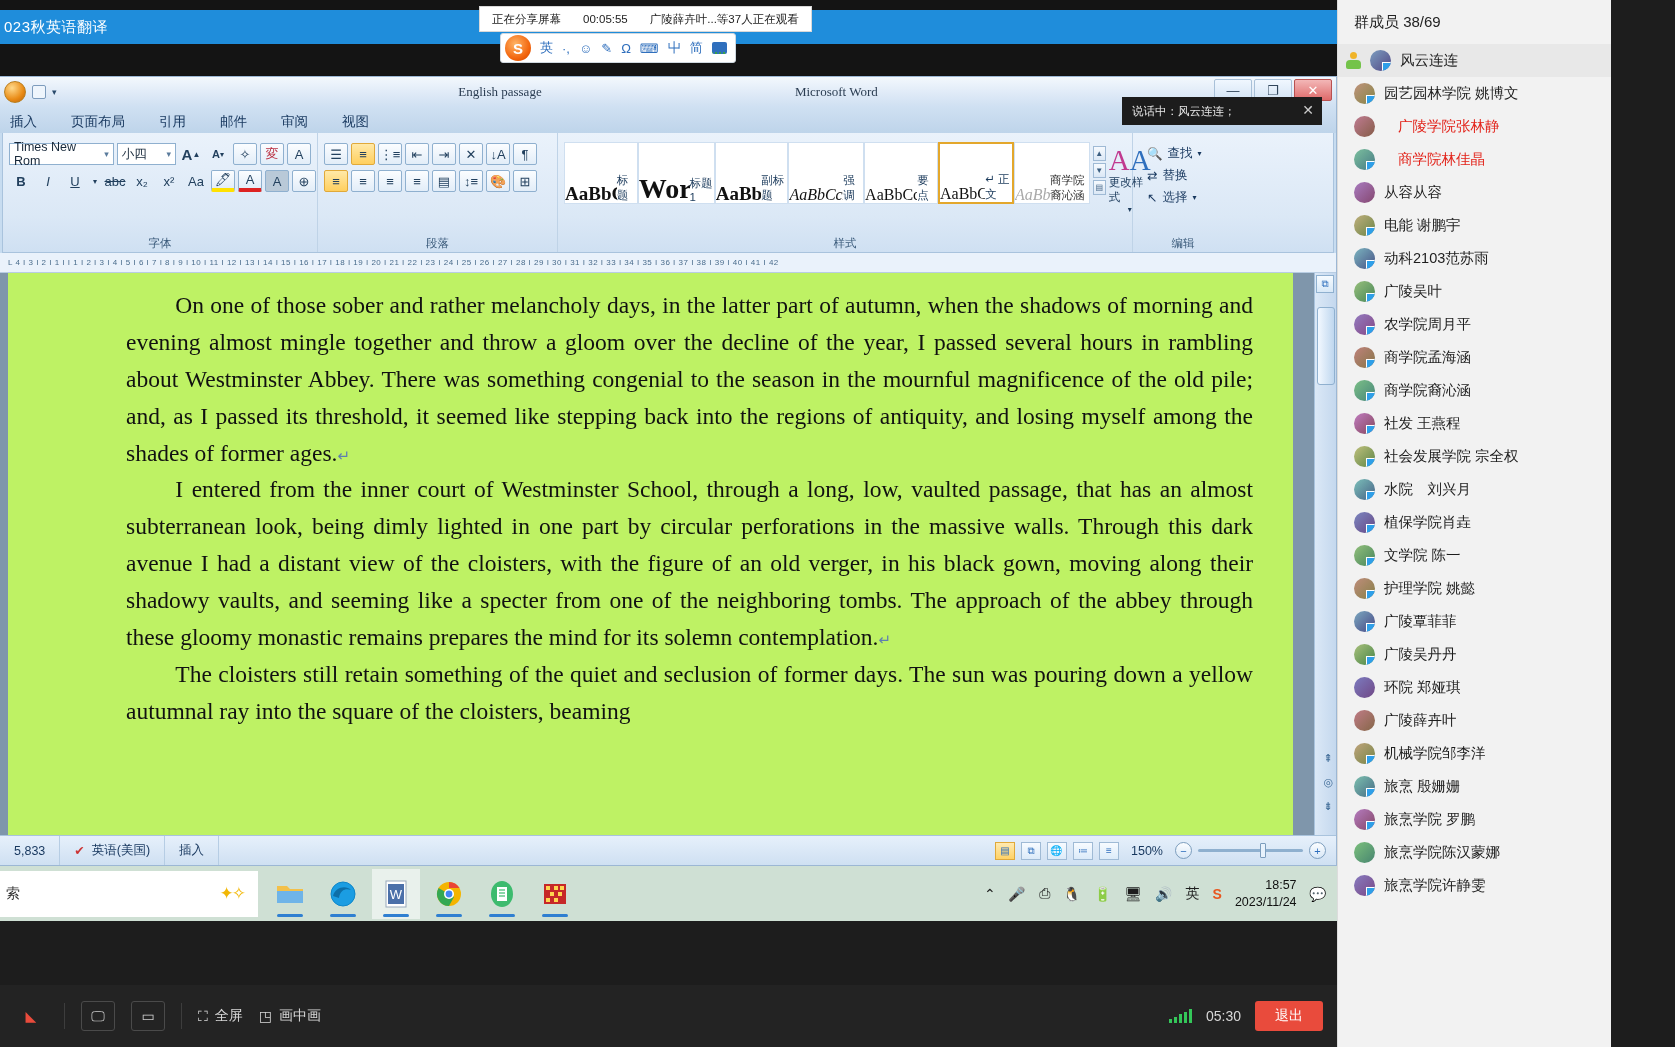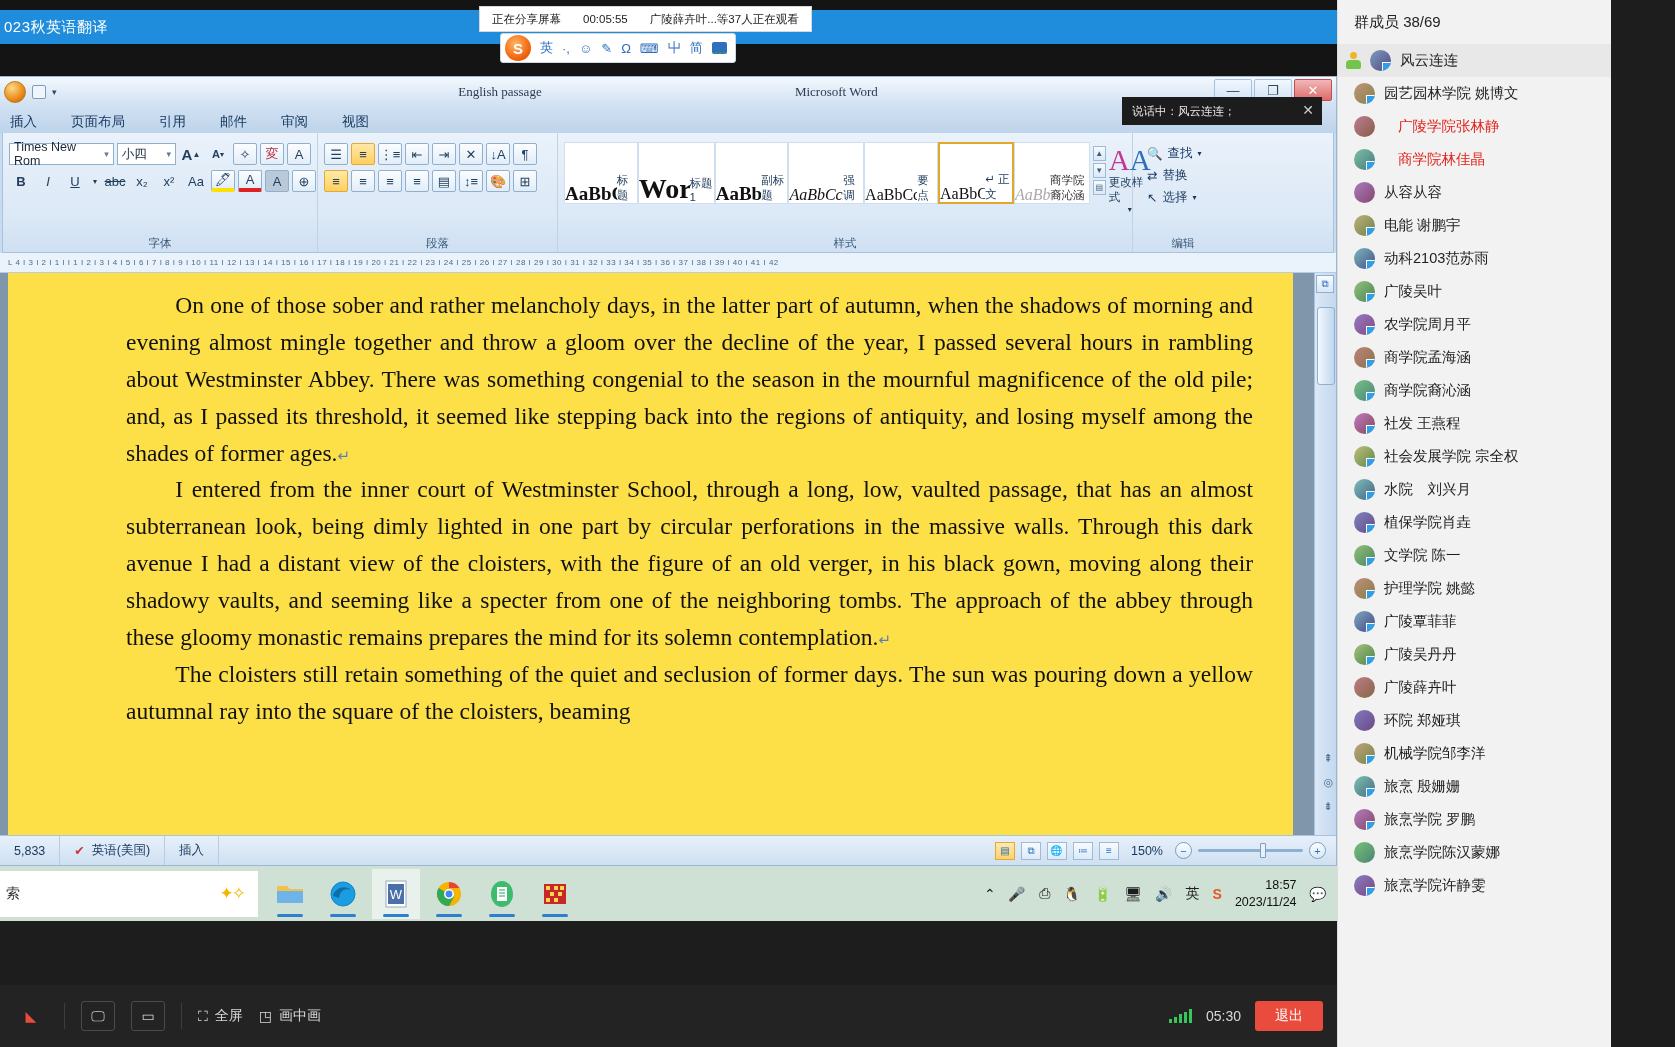--- a/index.html
+++ b/index.html
@@ -100,21 +100,21 @@
     display:flex;align-items:center;justify-content:center;font-weight:bold;font-size:15px;}
   .ime .sq { width:15px;height:12px;background:#2f6fbd;border-radius:2px;}
 
   
   .ruler { height:20px; background:#eaf2fb; border-bottom:1px solid #b8cde3;
      font-size:8px; color:#4a6c8c; display:flex; align-items:center;
      padding-left:8px; letter-spacing:.5px; overflow:hidden; white-space:nowrap; }
 
   
   .docarea { position:relative; height:586px; background:#7f96ab; overflow:hidden; }
-  .page { position:absolute; left:8px; top:0; width:1285px; height:100%; background:#fde047;
+  .page { position:absolute; left:8px; top:0; width:1285px; height:100%; background:#bef264;
      padding:14px 40px 0 118px; }
   .page p { font-family:"Liberation Serif", serif; font-size:23.5px; line-height:1.57;
      color:#111; text-align:justify; text-indent:2.1em; margin-bottom:0; }
   .page p .pil { color:#5f7fb0; font-size:15px; }
   .sq { border-bottom:2px dotted #3aa34a; }
 
   
   .vscroll { position:absolute; right:0; top:0; width:22px; height:100%;
      background:linear-gradient(90deg,#dbe8f6,#c4d8ee); border-left:1px solid #a9c3dd; }
   .vscroll .thumb { position:absolute; left:2px; top:34px; width:18px; height:78px;
@@ -622,28 +622,28 @@
         </div>
         <div class="mrow">
           <span class="av" style="background: linear-gradient(135deg, rgb(124, 169, 192), rgb(71, 71, 133));"></span>
           <span>广陵覃菲菲</span>
         </div>
         <div class="mrow">
           <span class="av" style="background: linear-gradient(135deg, rgb(169, 192, 124), rgb(71, 133, 71));"></span>
           <span>广陵吴丹丹</span>
         </div>
         <div class="mrow">
+          <span class="av nophone" style="background: linear-gradient(135deg, rgb(124, 124, 192), rgb(112, 71, 133));"></span>
+          <span>环院 郑娅琪</span>
+        </div>
+        <div class="mrow">
           <span class="av nophone" style="background: linear-gradient(135deg, rgb(192, 124, 135), rgb(133, 102, 71));"></span>
           <span>广陵薛卉叶</span>
         </div>
         <div class="mrow">
-          <span class="av nophone" style="background: linear-gradient(135deg, rgb(124, 124, 192), rgb(112, 71, 133));"></span>
-          <span>环院 郑娅琪</span>
-        </div>
-        <div class="mrow">
           <span class="av" style="background: linear-gradient(135deg, rgb(192, 164, 124), rgb(117, 133, 71));"></span>
           <span>机械学院邹李洋</span>
         </div>
         <div class="mrow">
           <span class="av" style="background: linear-gradient(135deg, rgb(124, 192, 175), rgb(71, 107, 133));"></span>
           <span>旅烹 殷姗姗</span>
         </div>
         <div class="mrow">
           <span class="av" style="background: linear-gradient(135deg, rgb(181, 124, 192), rgb(133, 71, 102));"></span>
           <span>旅烹学院 罗鹏</span>

